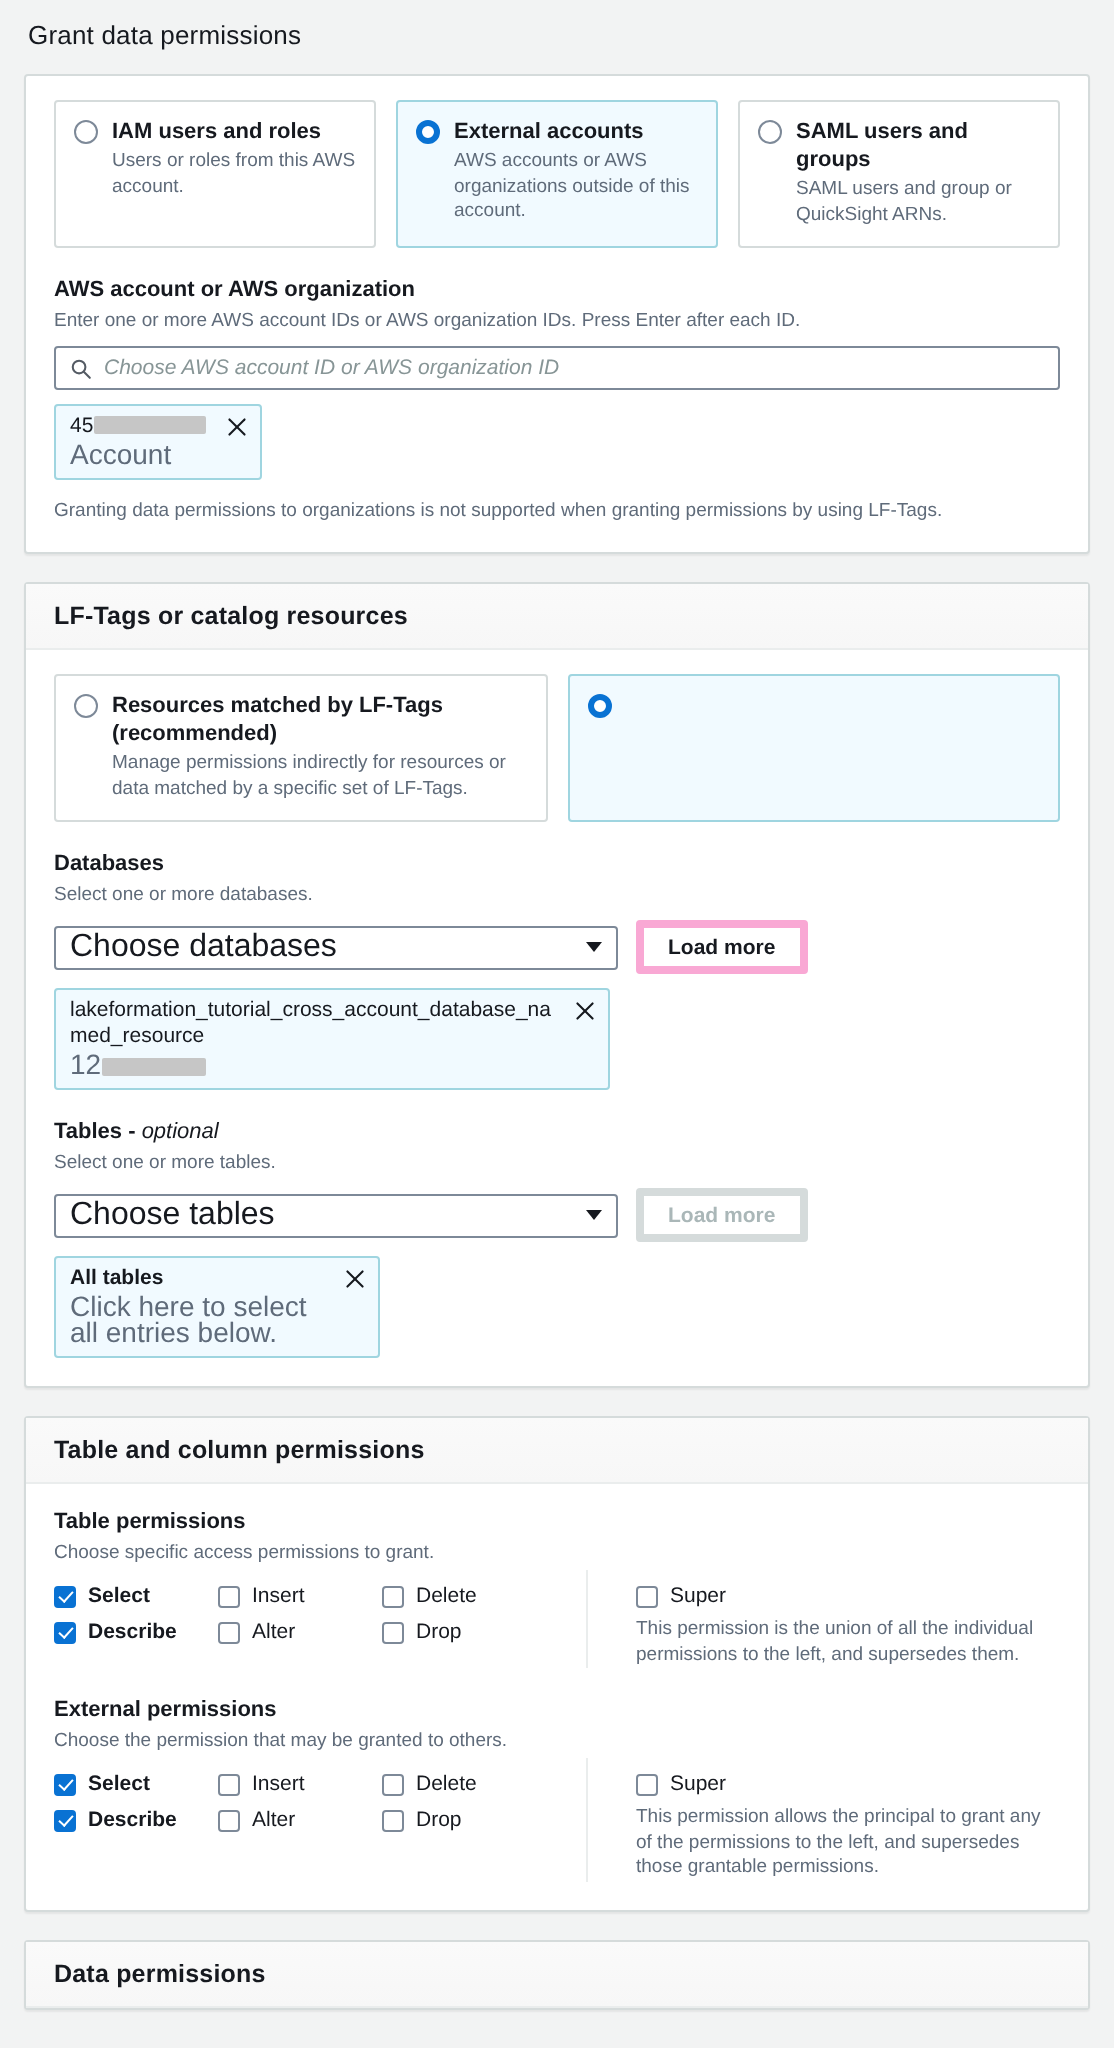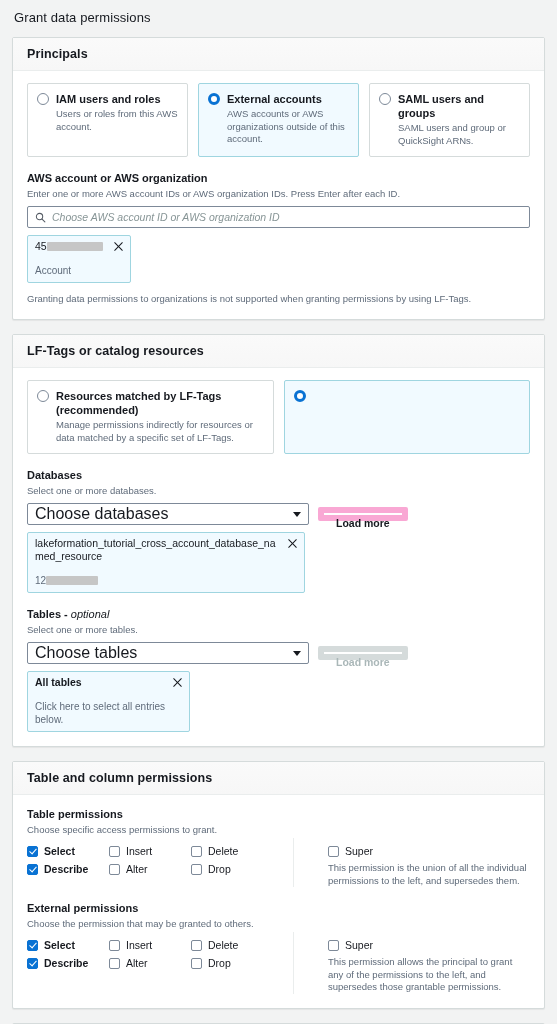--- a/index.html
+++ b/index.html
@@ -142,22 +142,22 @@
     justify-content: space-between;
     padding: 0 7px;
   }
   .caret {
     width: 0; height: 0;
     border-left: 4px solid transparent;
     border-right: 4px solid transparent;
     border-top: 5px solid #16191f;
   }
   .btn {
-    height: 14px;
-    border: 6px solid #f9a8d4;
+    height: 27px;
+    border: 4px solid #f9a8d4;
     border-radius: 2px;
     background: #fff;
     color: #16191f;
     font-size: 10.5px;
     font-weight: bold;
     padding: 0 12px;
     line-height: 20px;
     white-space: nowrap;
     cursor: pointer;
     font-family: inherit;
@@ -185,25 +185,25 @@
   .token-body { flex: 1; min-width: 0; }
   .token-main {
     font-size: 10.5px;
     color: #16191f;
     line-height: 13px;
     word-break: break-all;
     display: block;
   }
   .token-main.bold { font-weight: bold; word-break: normal; }
   .token-sub {
-    font-size: 10px;
+    font-size: 14px;
     color: #5f6b7a;
     line-height: 13px;
     display: block;
-    margin-top: 11px;
+    margin-top: 1px;
   }
   .redact {
     display: inline-block;
     background: #c6c6c6;
     border-radius: 1px;
     height: 9px;
     vertical-align: -1px;
   }
   .redact-acct { width: 56px; }
   .redact-db { width: 52px; }
@@ -216,21 +216,21 @@
     margin-top: 9px;
     display: block;
   }
 
   
   .perm-block { display: flex; gap: 0; margin-top: 2px; }
   .perm-left { width: 258px; flex: 0 0 auto; }
   .perm-right {
     flex: 1;
     border-left: 1px solid #eaeded;
-    padding-left: 34px;
+    padding-left: 24px;
     margin-left: 8px;
   }
   .cb-grid {
     display: grid;
     grid-template-columns: 82px 82px 82px;
     row-gap: 6px;
     margin-top: 7px;
   }
   .cb-item { display: flex; align-items: center; gap: 6px; }
   .cb {
@@ -264,23 +264,20 @@
     display: block;
   }
   .perm-sec + .perm-sec { margin-top: 14px; }
 </style>
 </head>
 <body>
 
 <h1 class="page-title">Grant data permissions</h1>
 
 <section class="card">
-  <div class="card-header">
-    <h2>Principals</h2>
-  </div>
   <div class="card-body">
 
     <div class="tiles">
       <div class="tile">
         <span class="radio"></span>
         <span class="tile-text">
           <span class="tile-label">IAM users and roles</span>
           <span class="tile-desc">Users or roles from this AWS account.</span>
         </span>
       </div>

